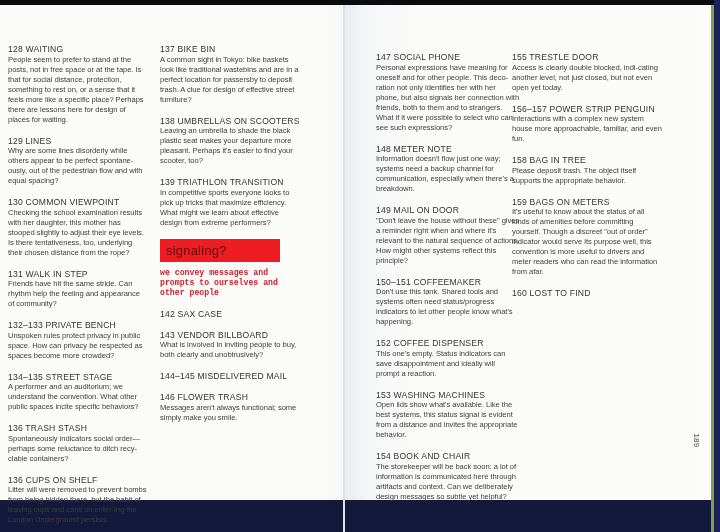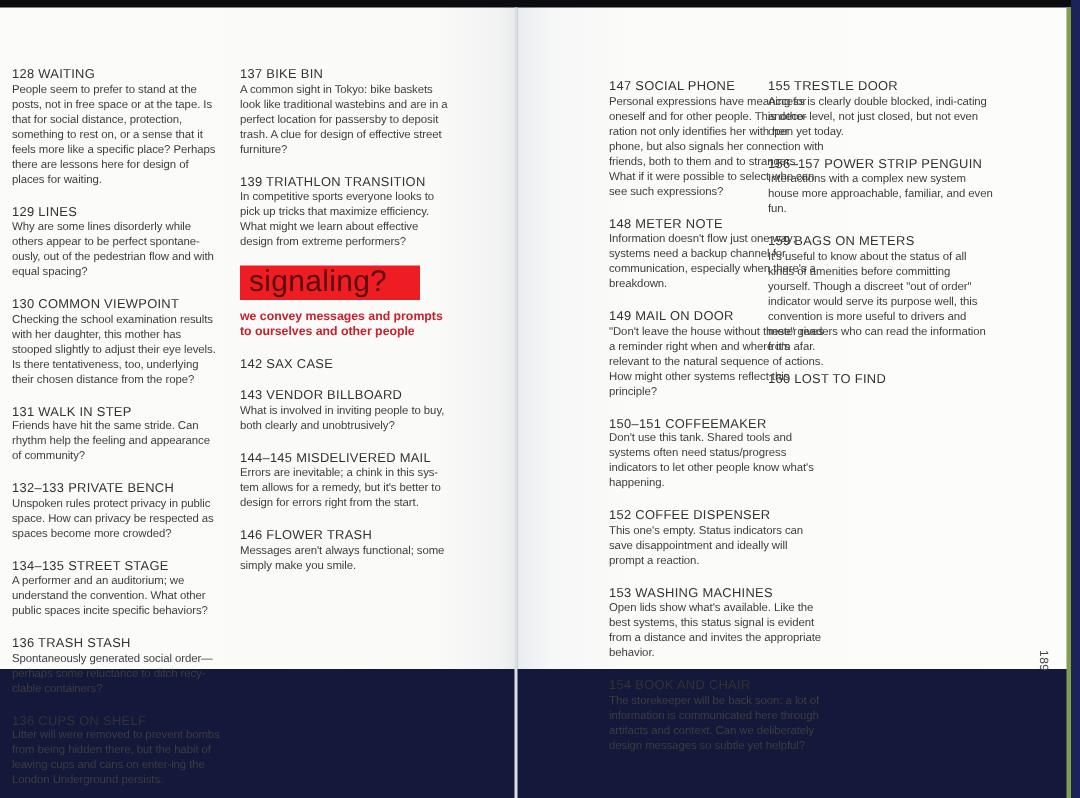--- a/index.html
+++ b/index.html
@@ -3,54 +3,55 @@
 <meta charset="utf-8">
 <style>
   html, body { margin: 0; padding: 0; }
   body {
     width: 720px; height: 532px; overflow: hidden; position: relative;
     background: #14183a;
     font-family: "Liberation Sans", sans-serif;
   }
   .topbar { position: absolute; left: 0; top: 0; width: 720px; height: 6px; background: #0c0c10; }
   .page {
-    position: absolute; top: 5px; height: 441px;
+    position: absolute; top: 5px; height: 495px;
     background: #fbfbf9;
+    padding-left: 38px;
   }
   .page-left { left: 0; width: 345px; background: linear-gradient(to right, #fbfbf9 0%, #fafaf8 85%, #f1f2f2 97%, #e6e8ea 100%); }
   .page-right { left: 345px; width: 372px; background: linear-gradient(to right, #e9ecef 0%, #f6f7f7 6%, #fbfbf9 20%, #fcfcfa 100%); }
   .edge-green { position: absolute; left: 711px; top: 5px; width: 3px; height: 527px; background: #7fa04a; }
   .edge-navy { position: absolute; left: 714px; top: 0; width: 6px; height: 532px; background: #1c2359; }
   .spine { position: absolute; left: 343px; top: 5px; width: 2px; height: 527px; background: #dde0e4; }
 
   .col { position: absolute; color: #3a3a3a; }
   .col-1 { left: 8px; top: 39px; width: 140px; }
   .col-2 { left: 160px; top: 39px; width: 140px; }
-  .col-3 { left: 406px; top: 52px; width: 144px; }
+  .col-3 { left: 376px; top: 52px; width: 144px; }
   .col-4 { left: 512px; top: 52px; width: 150px; }
 
   .entry { margin-bottom: 11px; }
   .entry-title {
     font-size: 8.6px; line-height: 10px; letter-spacing: 0.2px;
     color: #333; text-transform: uppercase; margin-bottom: 0.5px;
   }
   .entry-body {
     font-size: 7.6px; line-height: 10px; color: #3d3d3d;
     letter-spacing: -0.05px;
   }
 
   .section-banner {
     background: #ee1d24; color: #5a0a0c;
-    font-size: 20px; line-height: 23px; height: 23px;
+    font-size: 13px; line-height: 23px; height: 23px;
     padding-left: 6px; margin: 6px 0 6px 0; width: 114px;
     letter-spacing: 0.2px;
   }
   .section-sub {
     color: #c8202c; font-weight: bold; font-size: 8.2px; line-height: 10px;
-    margin-bottom: 11px; width: 142px;
+    margin-bottom: 11px; width: 142px; font-family: Liberation Mono, monospace;
   }
 
   .folio {
     position: absolute; left: 689px; top: 436px;
     font-size: 8px; color: #444;
     transform: rotate(90deg); transform-origin: center;
     letter-spacing: 0.3px;
   }
 </style>
 </head>
@@ -79,51 +80,54 @@
     <div class="entry">
       <div class="entry-title">132–133 PRIVATE BENCH</div>
       <div class="entry-body">Unspoken rules protect privacy in public space. How can privacy be respected as spaces become more crowded?</div>
     </div>
     <div class="entry">
       <div class="entry-title">134–135 STREET STAGE</div>
       <div class="entry-body">A performer and an auditorium; we understand the convention. What other public spaces incite specific behaviors?</div>
     </div>
     <div class="entry">
       <div class="entry-title">136 TRASH STASH</div>
-      <div class="entry-body">Spontaneously generated social order—perhaps some reluctance to ditch recy-clable containers?</div>
+      <div class="entry-body">Spontaneously indicators social order—perhaps some reluctance to ditch recy-clable containers?</div>
     </div>
     <div class="entry">
       <div class="entry-title">136 CUPS ON SHELF</div>
       <div class="entry-body">Litter will were removed to prevent bombs from being hidden there, but the habit of leaving cups and cans on enter-ing the London Underground persists.</div>
     </div>
   </div>
 
   <div class="col col-2">
     <div class="entry">
       <div class="entry-title">137 BIKE BIN</div>
       <div class="entry-body">A common sight in Tokyo: bike baskets look like traditional wastebins and are in a perfect location for passersby to deposit trash. A clue for design of effective street furniture?</div>
+    </div>
+    <div class="entry">
+      <div class="entry-title">138 UMBRELLAS ON SCOOTERS</div>
+      <div class="entry-body">Leaving an umbrella to shade the black plastic seat makes your departure more pleasant. Perhaps it's easier to find your scooter, too?</div>
     </div>
     <div class="entry">
       <div class="entry-title">139 TRIATHLON TRANSITION</div>
       <div class="entry-body">In competitive sports everyone looks to pick up tricks that maximize efficiency. What might we learn about effective design from extreme performers?</div>
     </div>
 
     <div class="section-banner">signaling?</div>
     <div class="section-sub">we convey messages and prompts to ourselves and other people</div>
 
     <div class="entry">
       <div class="entry-title">142 SAX CASE</div>
     </div>
     <div class="entry">
       <div class="entry-title">143 VENDOR BILLBOARD</div>
       <div class="entry-body">What is involved in inviting people to buy, both clearly and unobtrusively?</div>
     </div>
     <div class="entry">
       <div class="entry-title">144–145 MISDELIVERED MAIL</div>
-      <div class="entry-body">Errors are inevitable; a chink in this sys-tem allows for a remedy, but it's better to design for errors right from the start.</div>
     </div>
     <div class="entry">
       <div class="entry-title">146 FLOWER TRASH</div>
       <div class="entry-body">Messages aren't always functional; some simply make you smile.</div>
     </div>
   </div>
 </div>
 
 <div class="spine"></div>
 
@@ -163,20 +167,24 @@
 <div class="col col-4">
   <div class="entry">
     <div class="entry-title">155 TRESTLE DOOR</div>
     <div class="entry-body">Access is clearly double blocked, indi-cating another level, not just closed, but not even open yet today.</div>
   </div>
   <div class="entry">
     <div class="entry-title">156–157 POWER STRIP PENGUIN</div>
     <div class="entry-body">Interactions with a complex new system house more approachable, familiar, and even fun.</div>
   </div>
   <div class="entry">
+    <div class="entry-title">158 BAG IN TREE</div>
+    <div class="entry-body">Please deposit trash. The object itself supports the appropriate behavior.</div>
+  </div>
+  <div class="entry">
     <div class="entry-title">159 BAGS ON METERS</div>
     <div class="entry-body">It's useful to know about the status of all kinds of amenities before committing yourself. Though a discreet "out of order" indicator would serve its purpose well, this convention is more useful to drivers and meter readers who can read the information from afar.</div>
   </div>
   <div class="entry">
     <div class="entry-title">160 LOST TO FIND</div>
   </div>
 </div>
 
 <div class="folio">189</div>
 

